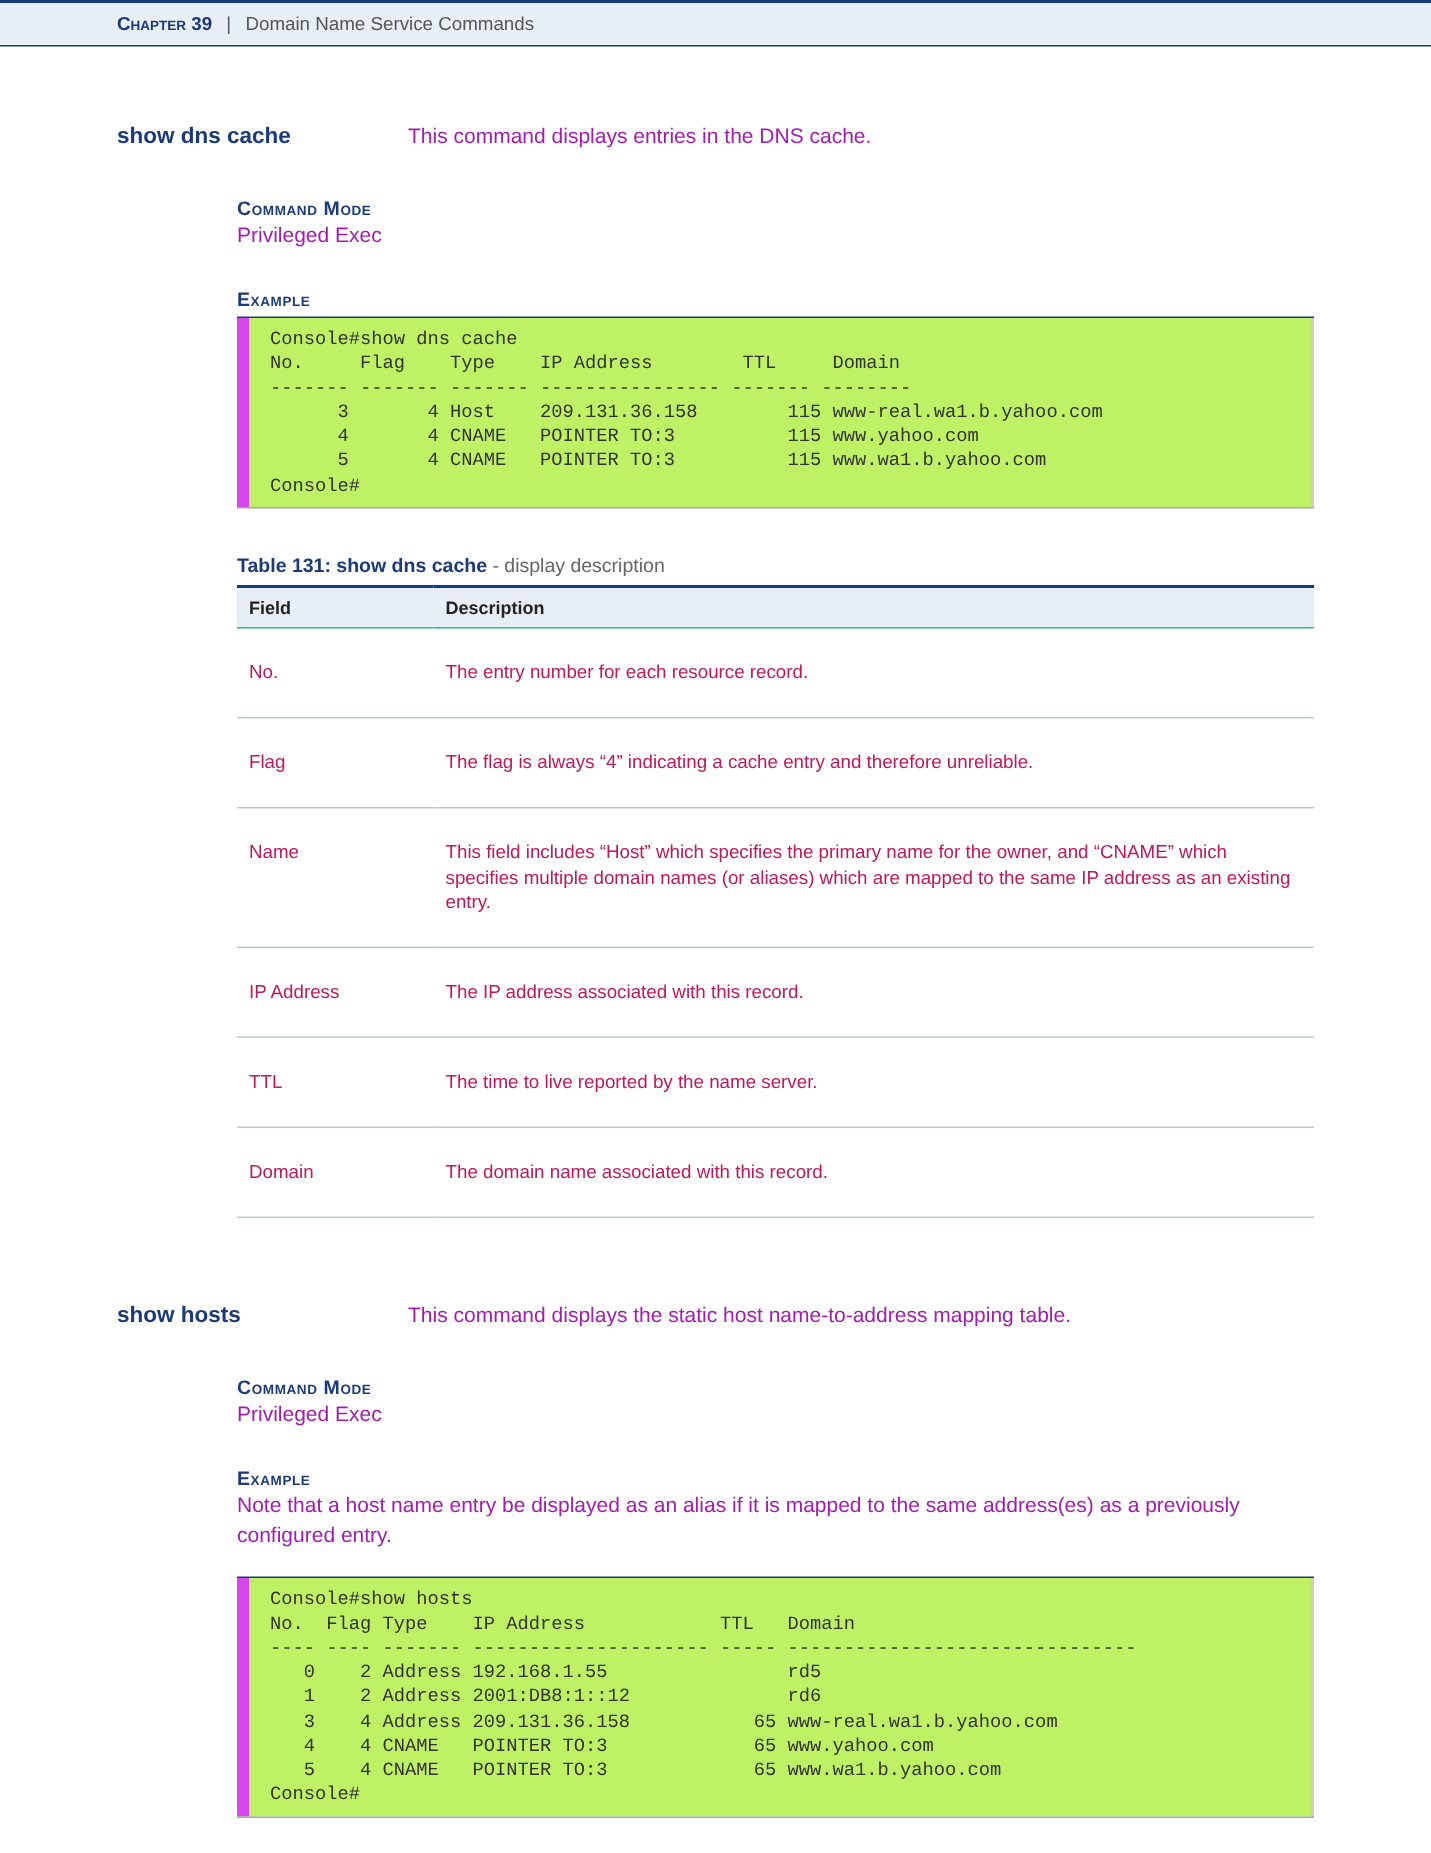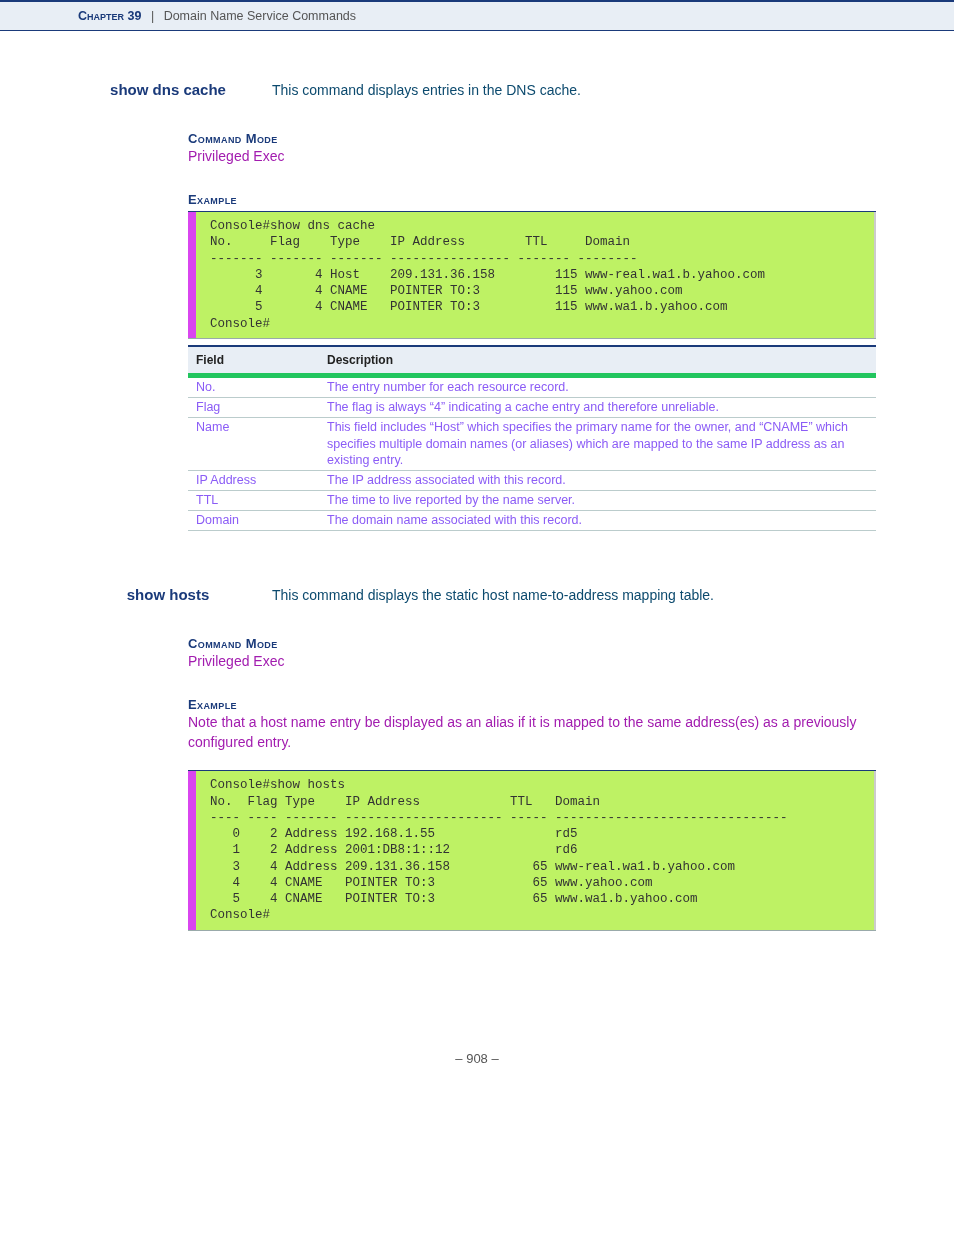--- a/index.html
+++ b/index.html
@@ -41,28 +41,28 @@
     display: flex;
     align-items: baseline;
     gap: 14px;
     margin-bottom: 30px;
   }
   .side-heading {
     color: #1a3a7a;
     font-weight: bold;
     font-size: 15px;
     flex: 0 0 180px;
-    text-align: center;
+    text-align: left;
   }
   .indent-block {
-    margin-left: 110px;
+    margin-left: 80px;
   }
   .body-text {
     font-size: 14px;
-    color: #0c4a6e;
+    color: #a21caf;
     line-height: 1.4;
   }
   .subhead {
     color: #1a3a7a;
     font-weight: bold;
     font-variant: small-caps;
     font-size: 13px;
     letter-spacing: 0.4px;
     margin-top: 26px;
   }
@@ -110,27 +110,27 @@
   }
   table.desc thead tr {
     background: #e8eef5;
   }
   table.desc th {
     text-align: left;
     font-weight: bold;
     color: #222;
     padding: 6px 8px;
     border-top: 2px solid #1a3a7a;
-    border-bottom: 5px solid #22c55e;
+    border-bottom: 1px solid #22c55e;
     font-size: 12px;
   }
   table.desc td {
-    padding: 1px 8px;
+    padding: 21px 8px;
     border-bottom: 1px solid #bcc;
-    color: #8b5cf6;
+    color: #be185d;
     vertical-align: top;
     line-height: 1.35;
   }
   table.desc td.fcol { width: 115px; }
   .page-number {
     text-align: center;
     color: #555;
     font-size: 13px;
     margin-top: 120px;
   }
@@ -162,20 +162,23 @@
         <pre class="example-pre">Console#show dns cache
 No.     Flag    Type    IP Address        TTL     Domain
 ------- ------- ------- ---------------- ------- --------
       3       4 Host    209.131.36.158        115 www-real.wa1.b.yahoo.com
       4       4 CNAME   POINTER TO:3          115 www.yahoo.com
       5       4 CNAME   POINTER TO:3          115 www.wa1.b.yahoo.com
 Console#</pre>
       </div>
       <hr class="example-hr-bot">
 
+      <div class="table-caption">
+        <span class="tc-strong">Table 131: show dns cache</span><span class="tc-light"> - display description</span>
+      </div>
 
       <table class="desc">
         <thead>
           <tr>
             <th class="fcol">Field</th>
             <th>Description</th>
           </tr>
         </thead>
         <tbody>
           <tr>

